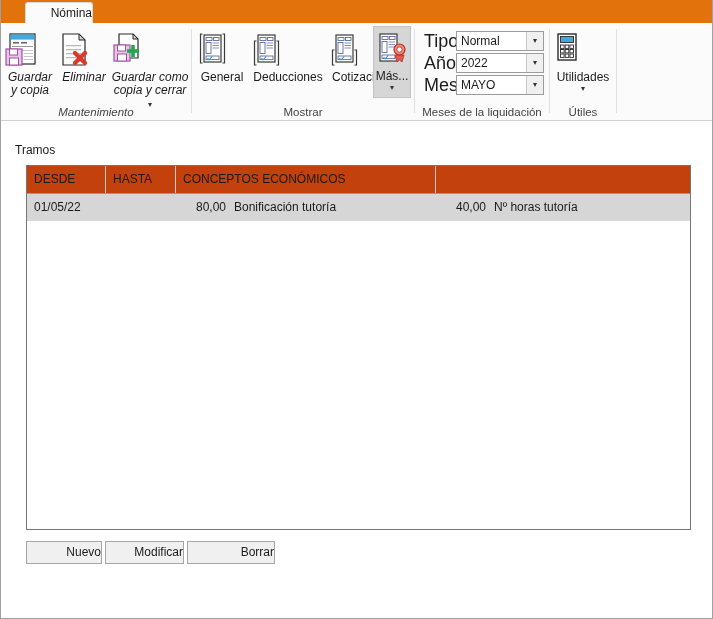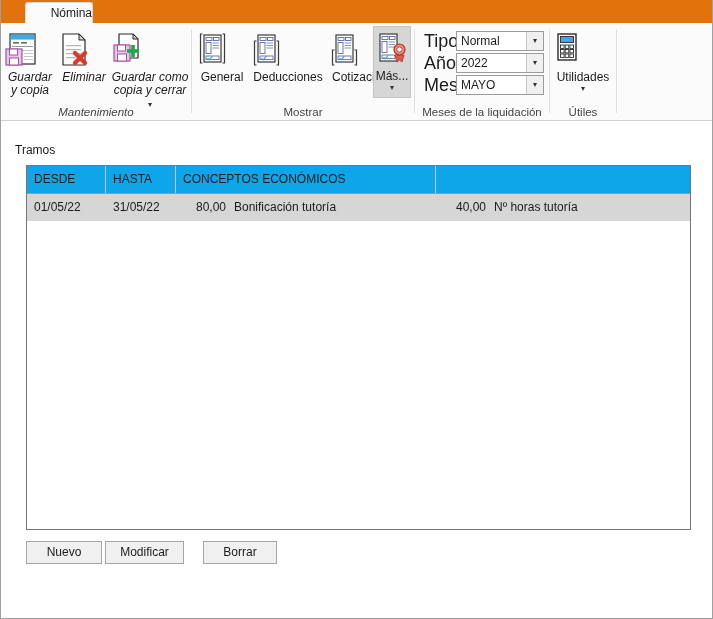--- a/index.html
+++ b/index.html
@@ -195,21 +195,21 @@
     position: absolute;
     left: 25px; top: 44px;
     width: 665px; height: 365px;
     border: 1px solid #767676;
     background: #ffffff;
     overflow: hidden;
   }
   .grid-head {
     position: relative;
     height: 28px;
-    background: #0ea5e9;
+    background: #c2410c;
     border-bottom: 1px solid #9a9a9a;
   }
   .th {
     position: absolute;
     top: 0; height: 27px;
     line-height: 27px;
     font-size: 12px;
     color: #1b1b1b;
     padding-left: 7px;
     border-right: 1px solid #c8c8c8;
@@ -240,21 +240,21 @@
     left: 25px; top: 420px;
     height: 24px;
   }
   .btn {
     position: absolute;
     top: 0; height: 23px;
     background: #f0f0f0;
     border: 1px solid #a6a6a6;
     font-size: 12px;
     line-height: 21px;
-    text-align: center;
+    text-align: right;
     color: #1b1b1b;
     cursor: default;
   }
   svg { display: block; }
 </style>
 </head>
 <body>
 
 <div class="window">
 
@@ -492,30 +492,29 @@
     <div class="grid">
 
       <div class="grid-head">
         <div class="th" style="left:0px; width:79px;">DESDE</div>
         <div class="th" style="left:79px; width:70px;">HASTA</div>
         <div class="th" style="left:149px; width:260px;">CONCEPTOS ECONÓMICOS</div>
       </div>
 
       <div class="grid-row">
         <div class="td" style="left:7px; width:72px;">01/05/22</div>
-        <div class="td" style="left:86px; width:70px;">31/05/22</div>
         <div class="td num" style="left:149px; width:50px;">80,00</div>
         <div class="td" style="left:207px; width:200px;">Bonificación tutoría</div>
         <div class="td num" style="left:409px; width:50px;">40,00</div>
         <div class="td" style="left:467px; width:190px;">Nº horas tutoría</div>
       </div>
 
     </div>
 
     <div class="btnrow">
       <div class="btn" style="left:0px; width:76px;">Nuevo</div>
       <div class="btn" style="left:79px; width:79px;">Modificar</div>
-      <div class="btn" style="left:161px; width:74px;margin-left:16px;">Borrar</div>
+      <div class="btn" style="left:161px; width:88px;">Borrar</div>
     </div>
 
   </div>
 
 </div>
 
 </body></html>

